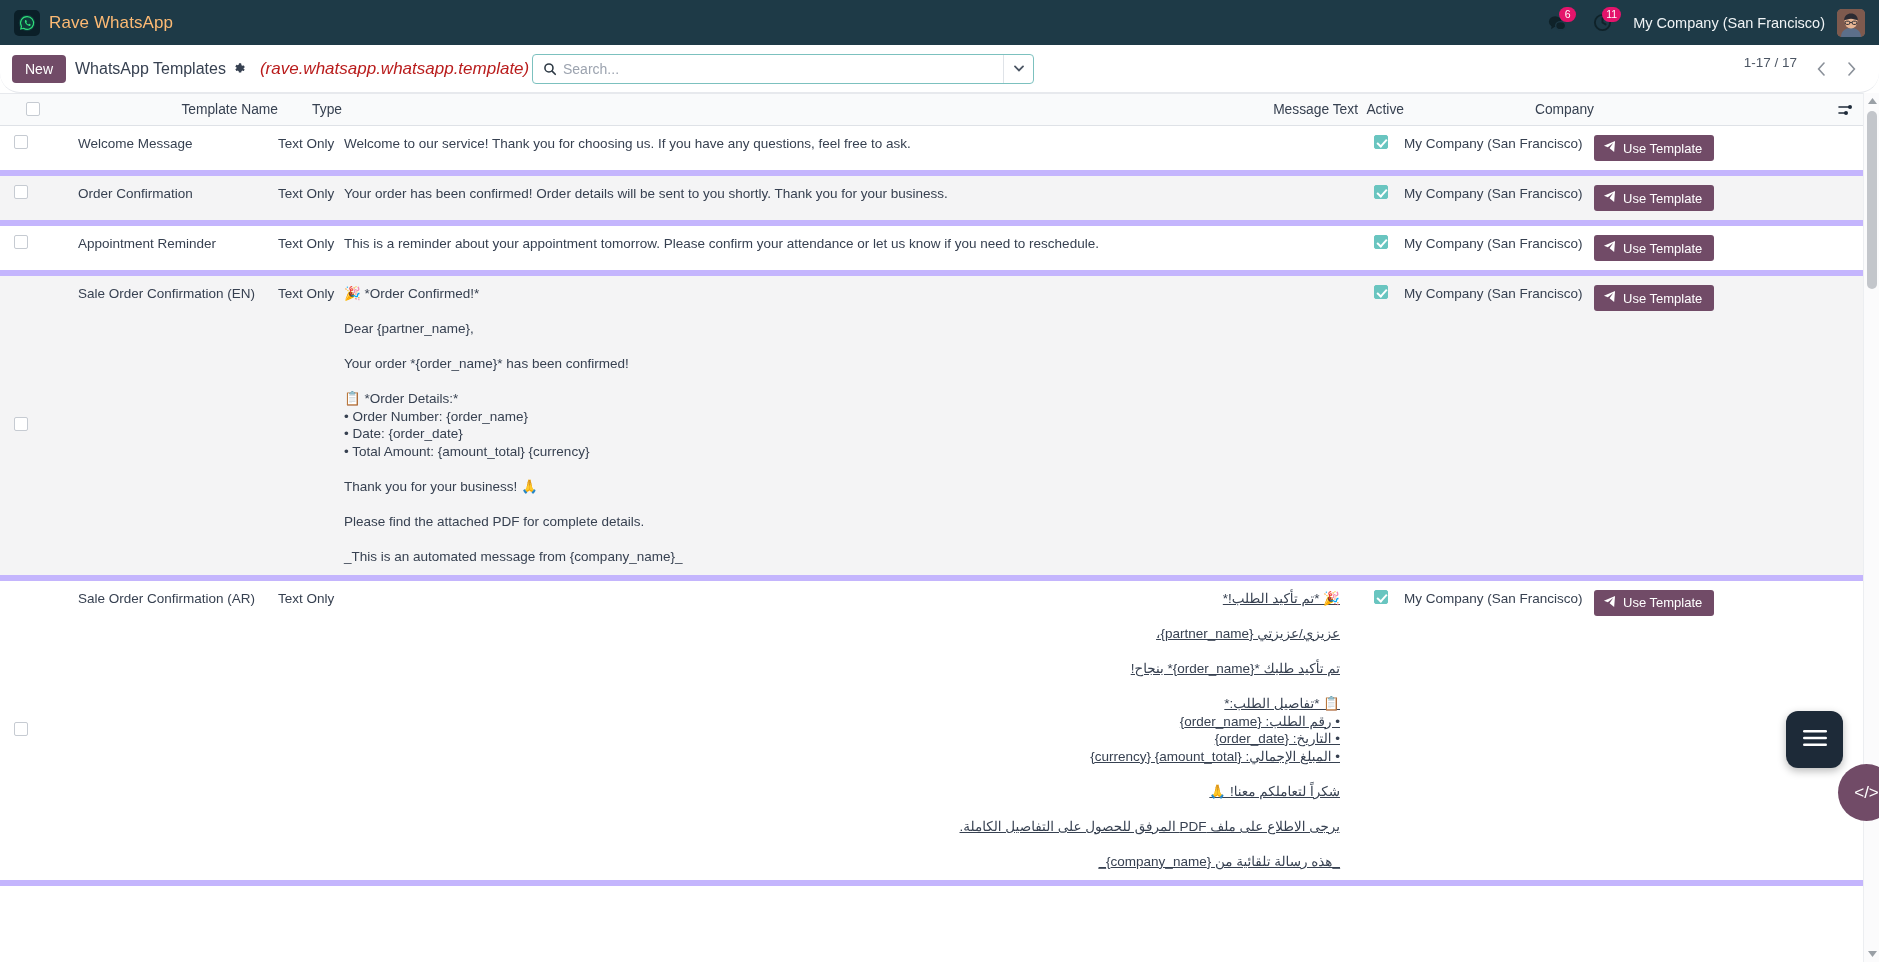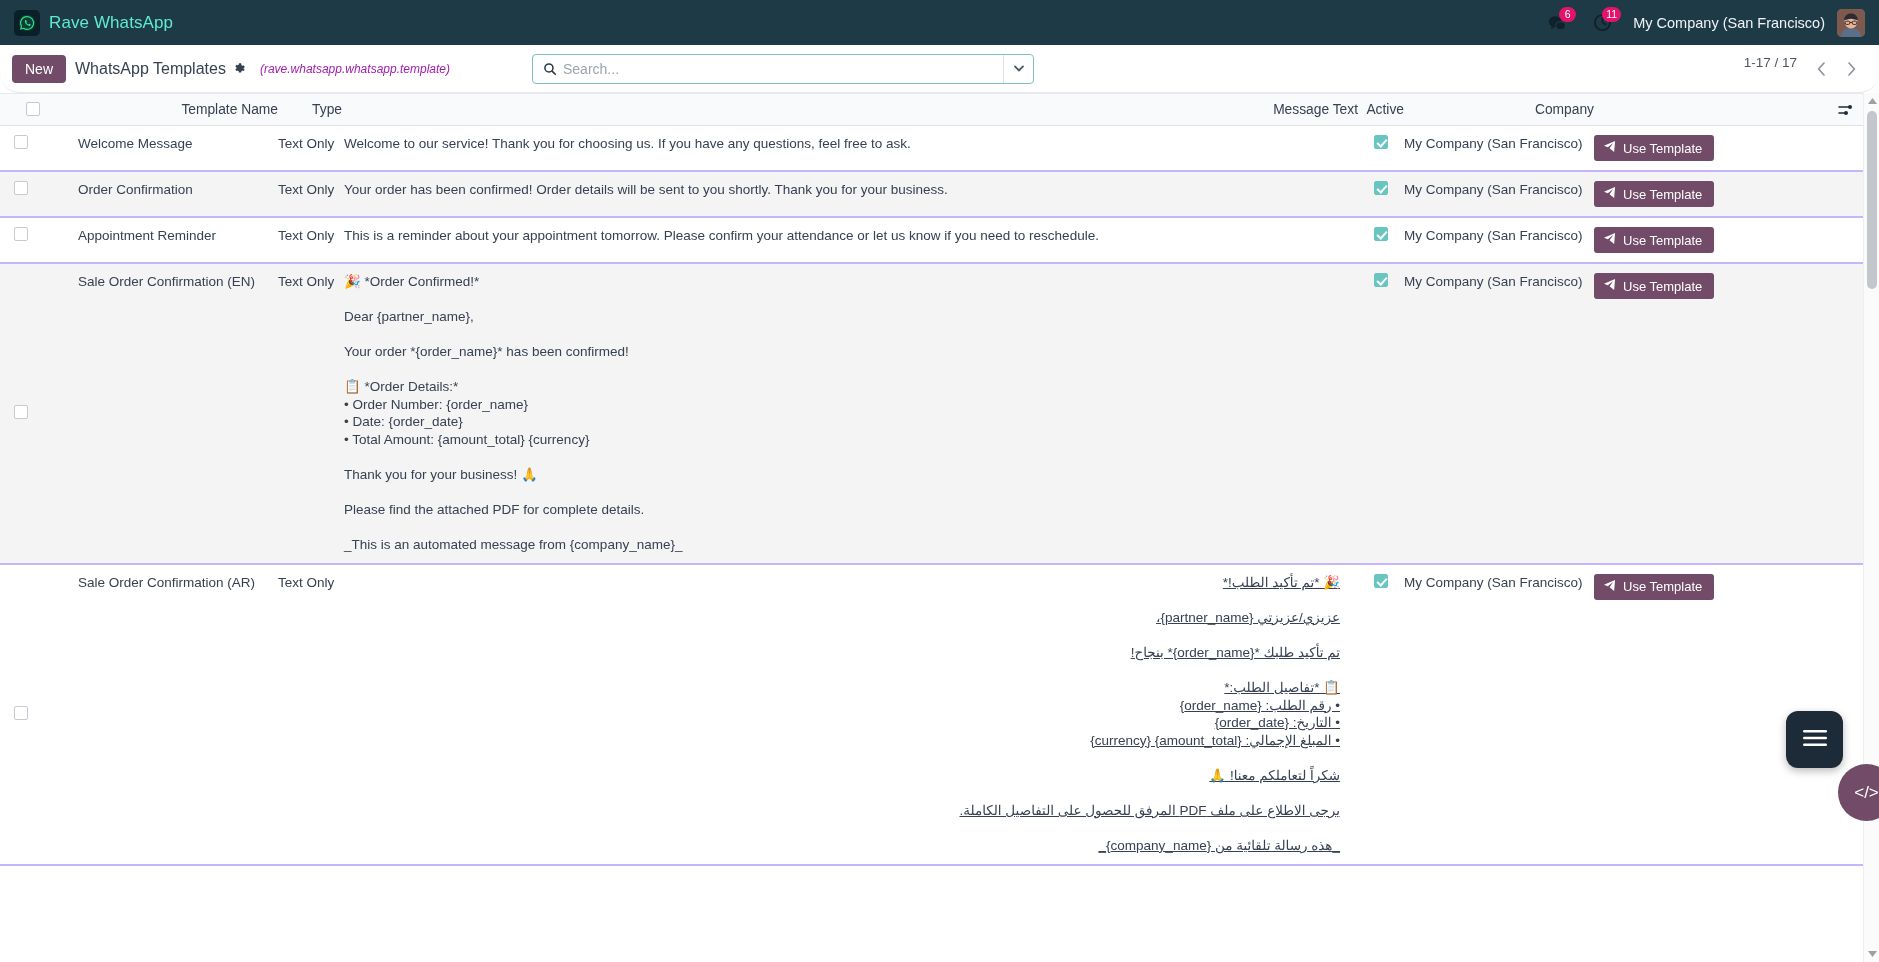--- a/index.html
+++ b/index.html
@@ -29,21 +29,21 @@
   }
   .brand-logo {
     width: 26px; height: 26px;
     border-radius: 5px;
     background: #0b1f28;
     display: flex; align-items: center; justify-content: center;
     flex: none;
   }
   .brand-logo svg { display: block; }
   .brand-name {
-    color: #5eead4;
+    color: #fdba74;
     font-size: 17px;
     letter-spacing: .1px;
     white-space: nowrap;
   }
   .nav-items { display: flex; align-items: center; height: 100%; }
   .nav-item {
     color: #e6edf0;
     font-size: 14.5px;
     padding: 0 14px;
     height: 100%;
@@ -123,23 +123,23 @@
     color: #374151;
     white-space: nowrap;
   }
   .cp-gear {
     margin-left: 7px;
     cursor: pointer;
     display: inline-flex;
     vertical-align: middle;
   }
   .cp-model {
-    font-size: 12px;
+    font-size: 17px;
     font-style: italic;
-    color: #a21caf;
+    color: #b91c1c;
     margin-left: 14px;
     white-space: nowrap;
   }
   .searchwrap {
     position: absolute;
     left: 532px;
     width: 502px;
     display: flex;
     align-items: stretch;
     border: 1px solid #7cc1bf;
@@ -209,21 +209,21 @@
     font-weight: 400;
     color: #374151;
     text-align: right;
     padding: 8px 0;
     font-size: 13.8px;
     height: 26px;
     vertical-align: middle;
     position: relative;
   }
   table.list tbody td {
-    border-bottom: 2px solid #c4b5fd;
+    border-bottom: 6px solid #c4b5fd;
     padding: 9px 0;
     vertical-align: top;
     color: #374151;
     line-height: 1.26;
   }
   tr.alt td { background: #f4f4f5; }
   .col-cb   { width: 40px; }
   .col-name { width: 238px; }
   .col-type { width: 64px; }
   .col-msg  { width: 1016px; }

